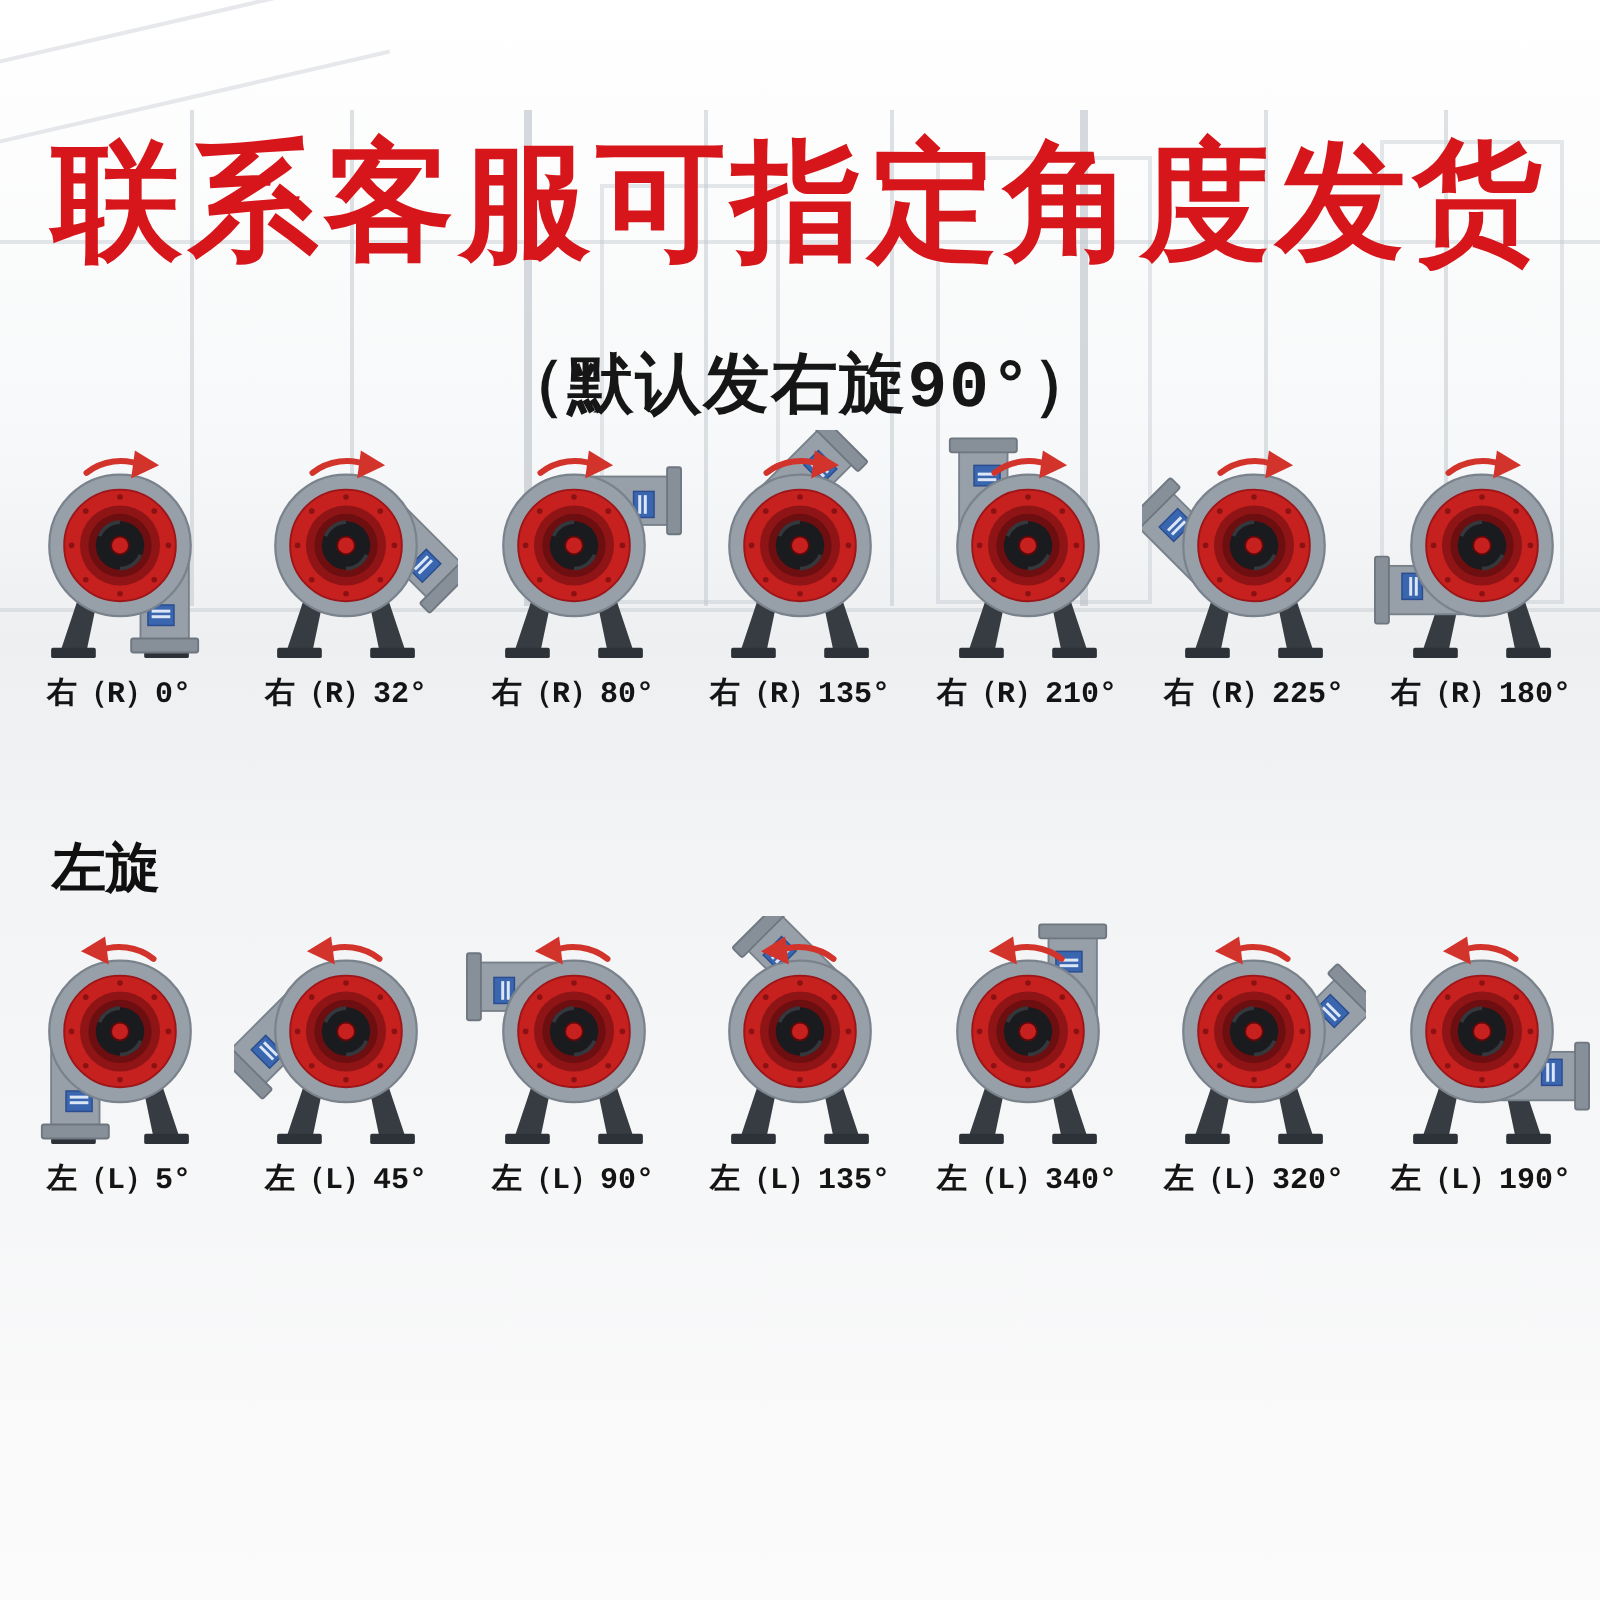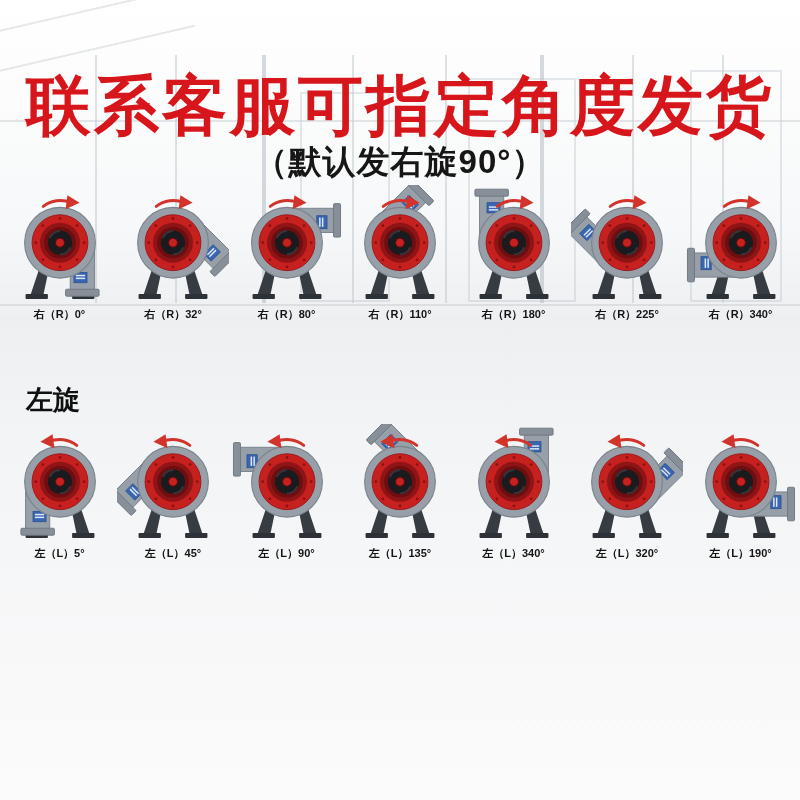--- a/index.html
+++ b/index.html
@@ -1,46 +1,46 @@
 <!DOCTYPE html>
 <html style="--title-red: #d7161b;"><head>
 <meta charset="utf-8">
 <style>
   :root{ --title-red:#d7161b; }
   *{ box-sizing:border-box; }
   html,body{ margin:0; padding:0; }
   body{ width:800px; height:800px; overflow:hidden; background:#fff; }
   .stage{
     position:relative; width:800px; height:800px; overflow:hidden;
-    font-family:Liberation Sans, sans-serif;
+    font-family:Liberation Mono, monospace;
     background:linear-gradient(180deg,#ffffff 0%,#f7f8f9 28%,#edeff1 40%,#f3f4f5 55%,#fbfbfc 100%);
   }
   .backdrop{ position:absolute; inset:0; pointer-events:none; }
   .v{ position:absolute; top:55px; height:248px; width:2px; background:rgba(190,197,203,.5); }
   .v.t{ width:4px; background:rgba(180,188,195,.55); }
   .h{ position:absolute; left:0; right:0; height:2px; background:rgba(195,201,207,.45); }
   .frame{ position:absolute; border:2px solid rgba(190,197,204,.4); }
   .slant{ position:absolute; height:2px; background:rgba(205,210,215,.5); transform-origin:left top; }
 
   .title{
     position:relative; margin:72px 0 0; text-align:center;
     font-size:65px; line-height:1.05; font-weight:900;
     color:var(--title-red); letter-spacing:3px;
   }
   .subtitle{
-    position:relative; text-align:center;
+    position:relative; margin-top:30px; text-align:center;
     font-size:33px; font-weight:600; color:#161616; letter-spacing:1px;
   }
   #sections{ position:relative; }
   .section-heading{ margin:60px 0 6px 26px; font-size:27px; font-weight:800; color:#101010; }
   #sections .section-heading:first-child{ margin-top:86px; }
   .fan-row{ display:flex; justify-content:space-between; padding:0 3px; }
   .fan-cell{ width:113px; text-align:center; }
   .fan-figure svg{ display:block; margin:0 auto; }
-  .fan-label{ margin-top:1px; font-size:11px; font-weight:700; color:#141414; white-space:nowrap; }
+  .fan-label{ margin-top:1px; font-size:15px; font-weight:700; color:#141414; white-space:nowrap; }
 </style>
 </head>
 <body>
 
 <div class="stage">
 
   <div class="backdrop">
     <div class="slant" style="left:-10px; top:32px; width:270px; transform:rotate(-13deg);"></div>
     <div class="slant" style="left:-10px; top:72px; width:210px; transform:rotate(-13deg);"></div>
     <div class="v" style="left:95px;"></div>
@@ -222,21 +222,21 @@
               <circle cx="60" cy="62" r="13" fill="#1a1b1e"></circle>
               <path d="M49 57 A 12 12 0 0 1 60 49.5" fill="none" stroke="#34373c" stroke-width="2"></path>
               <path d="M71 67 A 12 12 0 0 1 60 74.5" fill="none" stroke="#34373c" stroke-width="2"></path>
               <circle cx="60" cy="62" r="4.8" fill="#c6201f" stroke="#5c0a0c" stroke-width="1"></circle>
               <g>
                 <path d="M42 23 A 30 30 0 0 1 72 19" fill="none" stroke="#d2342c" stroke-width="3.2" stroke-linecap="round"></path>
                 <path d="M68 11 L81 19 L66 26 Z" fill="#d2342c"></path>
               </g>
             </svg>
           </div>
-          <div class="fan-label">右（R）110°</div>
+          <div class="fan-label">右（R）135°</div>
         </div>
         <div class="fan-cell">
           <div class="fan-figure">
             <svg xmlns="http://www.w3.org/2000/svg" width="112" height="121" viewBox="0 0 120 130">
               <g>
                 <path d="M37 92 L47 95 L42 119 L28 119 Z" fill="#363c42"></path>
                 <path d="M83 92 L73 95 L78 119 L92 119 Z" fill="#363c42"></path>
                 <rect x="23" y="117" width="24" height="5.5" rx="1" fill="#2c3238"></rect>
                 <rect x="73" y="117" width="24" height="5.5" rx="1" fill="#2c3238"></rect>
               </g>
@@ -264,21 +264,21 @@
               <circle cx="60" cy="62" r="13" fill="#1a1b1e"></circle>
               <path d="M49 57 A 12 12 0 0 1 60 49.5" fill="none" stroke="#34373c" stroke-width="2"></path>
               <path d="M71 67 A 12 12 0 0 1 60 74.5" fill="none" stroke="#34373c" stroke-width="2"></path>
               <circle cx="60" cy="62" r="4.8" fill="#c6201f" stroke="#5c0a0c" stroke-width="1"></circle>
               <g>
                 <path d="M42 23 A 30 30 0 0 1 72 19" fill="none" stroke="#d2342c" stroke-width="3.2" stroke-linecap="round"></path>
                 <path d="M68 11 L81 19 L66 26 Z" fill="#d2342c"></path>
               </g>
             </svg>
           </div>
-          <div class="fan-label">右（R）180°</div>
+          <div class="fan-label">右（R）210°</div>
         </div>
         <div class="fan-cell">
           <div class="fan-figure">
             <svg xmlns="http://www.w3.org/2000/svg" width="112" height="121" viewBox="0 0 120 130">
               <g>
                 <path d="M37 92 L47 95 L42 119 L28 119 Z" fill="#363c42"></path>
                 <path d="M83 92 L73 95 L78 119 L92 119 Z" fill="#363c42"></path>
                 <rect x="23" y="117" width="24" height="5.5" rx="1" fill="#2c3238"></rect>
                 <rect x="73" y="117" width="24" height="5.5" rx="1" fill="#2c3238"></rect>
               </g>
@@ -348,21 +348,21 @@
               <circle cx="60" cy="62" r="13" fill="#1a1b1e"></circle>
               <path d="M49 57 A 12 12 0 0 1 60 49.5" fill="none" stroke="#34373c" stroke-width="2"></path>
               <path d="M71 67 A 12 12 0 0 1 60 74.5" fill="none" stroke="#34373c" stroke-width="2"></path>
               <circle cx="60" cy="62" r="4.8" fill="#c6201f" stroke="#5c0a0c" stroke-width="1"></circle>
               <g>
                 <path d="M42 23 A 30 30 0 0 1 72 19" fill="none" stroke="#d2342c" stroke-width="3.2" stroke-linecap="round"></path>
                 <path d="M68 11 L81 19 L66 26 Z" fill="#d2342c"></path>
               </g>
             </svg>
           </div>
-          <div class="fan-label">右（R）340°</div>
+          <div class="fan-label">右（R）180°</div>
         </div>
       </div>
       <div class="section-heading">左旋</div>
       <div class="fan-row">
         <div class="fan-cell">
           <div class="fan-figure">
             <svg xmlns="http://www.w3.org/2000/svg" width="112" height="121" viewBox="0 0 120 130">
               <g>
                 <path d="M37 92 L47 95 L42 119 L28 119 Z" fill="#363c42"></path>
                 <path d="M83 92 L73 95 L78 119 L92 119 Z" fill="#363c42"></path>

